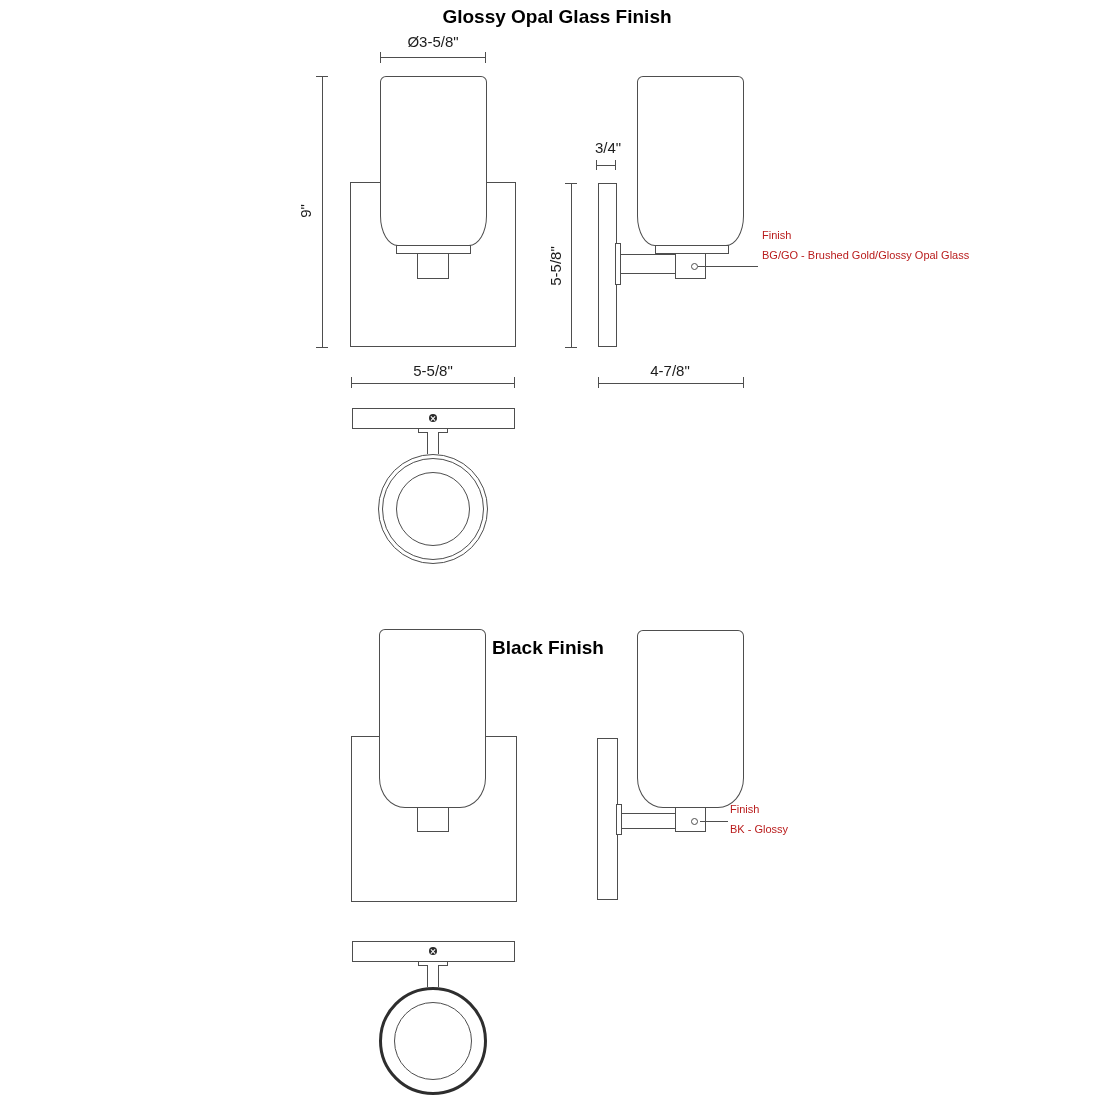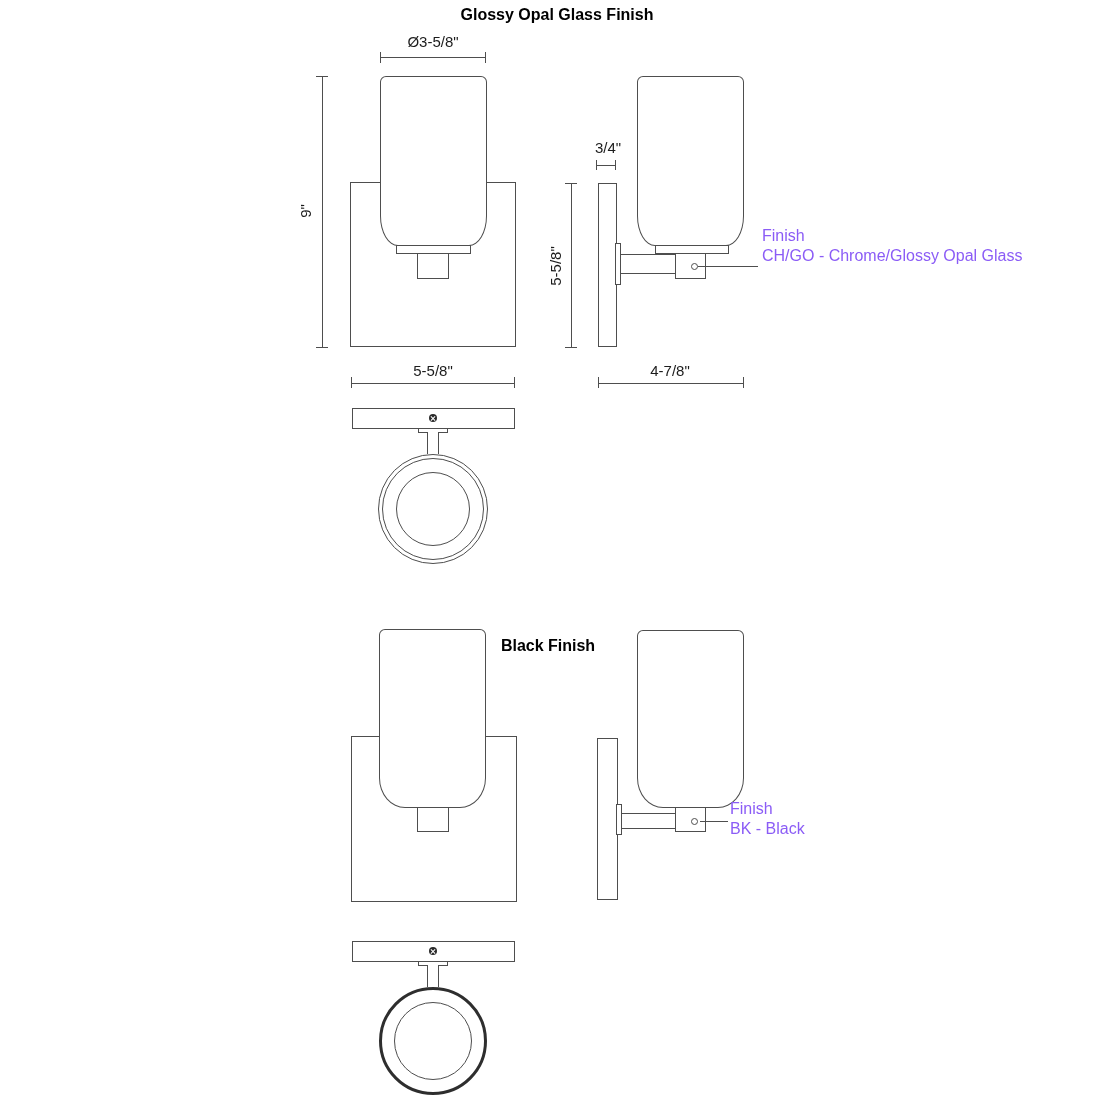--- a/index.html
+++ b/index.html
@@ -7,22 +7,22 @@
     position:relative;width:1100px;height:1100px;background:#fff;overflow:hidden;
     font-family:"Liberation Sans", sans-serif;
   }
   .ln{position:absolute;background:#4e4e4e;}
   .box{position:absolute;border:1px solid #4e4e4e;background:#fff;box-sizing:border-box;}
   .circle{position:absolute;border:1px solid #4e4e4e;border-radius:50%;background:#fff;box-sizing:border-box;}
   .circle.thick{border-width:3px;border-color:#2e2e2e;}
   .stem{position:absolute;border-left:1px solid #4e4e4e;border-right:1px solid #4e4e4e;background:#fff;box-sizing:border-box;}
   .lbl{position:absolute;font-size:15px;color:#1c1c1c;text-align:center;white-space:nowrap;line-height:20px;}
   .rot{transform:rotate(-90deg);}
-  .title{position:absolute;font-size:16px;font-weight:bold;color:#000;text-align:center;white-space:nowrap;}
-  .legend{position:absolute;font-size:16px;color:#8b5cf6;line-height:19.5px;white-space:nowrap;}
+  .title{position:absolute;font-size:19px;font-weight:bold;color:#000;text-align:center;white-space:nowrap;}
+  .legend{position:absolute;font-size:11px;color:#b91c1c;line-height:19.5px;white-space:nowrap;}
   .legend div{white-space:nowrap;}
   .screw{position:absolute;width:8px;height:8px;background:#2b2b2b;border-radius:50%;}
   .screw::before,.screw::after{
     content:"";position:absolute;left:1px;right:1px;top:3.5px;height:1px;background:#fff;
   }
   .screw::before{transform:rotate(45deg);}
   .screw::after{transform:rotate(-45deg);}
   .screw-sm{position:absolute;width:7px;height:7px;border:1px solid #4e4e4e;border-radius:50%;background:#fff;box-sizing:border-box;}
 </style>
 </head>
@@ -65,21 +65,21 @@
     <div class="box" style="left:655px;top:245px;width:74px;height:9px;"></div>
     <div class="box" style="left:615px;top:243px;width:6px;height:42px;"></div>
     <div class="box" style="left:620px;top:254px;width:56px;height:20px;"></div>
     <div class="box" style="left:675px;top:253px;width:31px;height:26px;"></div>
     <div class="screw-sm" style="left:691px;top:263px;"></div>
     <div class="ln" style="left:698px;top:266px;width:60px;height:1px;"></div>
   </div>
 
   <div class="legend" style="left:762px;top:226px;">
     <div>Finish</div>
-    <div>CH/GO - Chrome/Glossy Opal Glass</div>
+    <div>BG/GO - Brushed Gold/Glossy Opal Glass</div>
   </div>
 
   <div class="lbl" style="left:363px;top:361px;width:140px;">5-5/8"</div>
   <div class="ln" style="left:351px;top:383px;width:164px;height:1px;"></div>
   <div class="ln" style="left:351px;top:377px;width:1px;height:11px;"></div>
   <div class="ln" style="left:514px;top:377px;width:1px;height:11px;"></div>
 
   <div class="lbl" style="left:600px;top:361px;width:140px;">4-7/8"</div>
   <div class="ln" style="left:598px;top:383px;width:146px;height:1px;"></div>
   <div class="ln" style="left:598px;top:377px;width:1px;height:11px;"></div>
@@ -108,21 +108,21 @@
     <div class="box" style="left:637px;top:630px;width:107px;height:178px;border-radius:6px 6px 26px 26px / 6px 6px 30px 30px;"></div>
     <div class="box" style="left:616px;top:804px;width:6px;height:31px;"></div>
     <div class="box" style="left:621px;top:813px;width:55px;height:16px;"></div>
     <div class="box" style="left:675px;top:807px;width:31px;height:25px;"></div>
     <div class="screw-sm" style="left:691px;top:818px;"></div>
     <div class="ln" style="left:700px;top:821px;width:28px;height:1px;"></div>
   </div>
 
   <div class="legend" style="left:730px;top:799px;line-height:20px;">
     <div>Finish</div>
-    <div>BK - Black</div>
+    <div>BK - Glossy</div>
   </div>
 
   <div>
     <div class="box" style="left:352px;top:941px;width:163px;height:21px;"></div>
     <div class="screw" style="left:429px;top:947px;"></div>
     <div class="box" style="left:418px;top:961px;width:30px;height:5px;"></div>
     <div class="stem" style="left:427px;top:965px;width:12px;height:22px;"></div>
     <div class="circle thick" style="left:379px;top:987px;width:108px;height:108px;"></div>
     <div class="circle" style="left:394px;top:1002px;width:78px;height:78px;"></div>
   </div>

